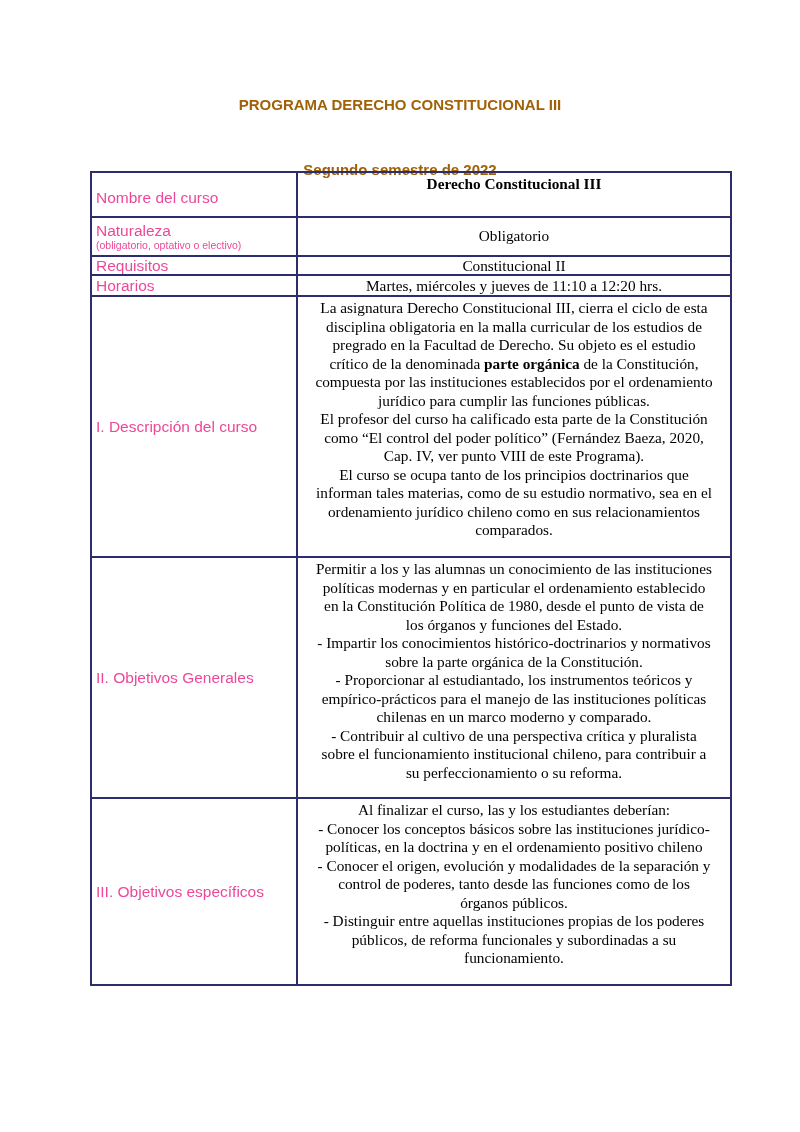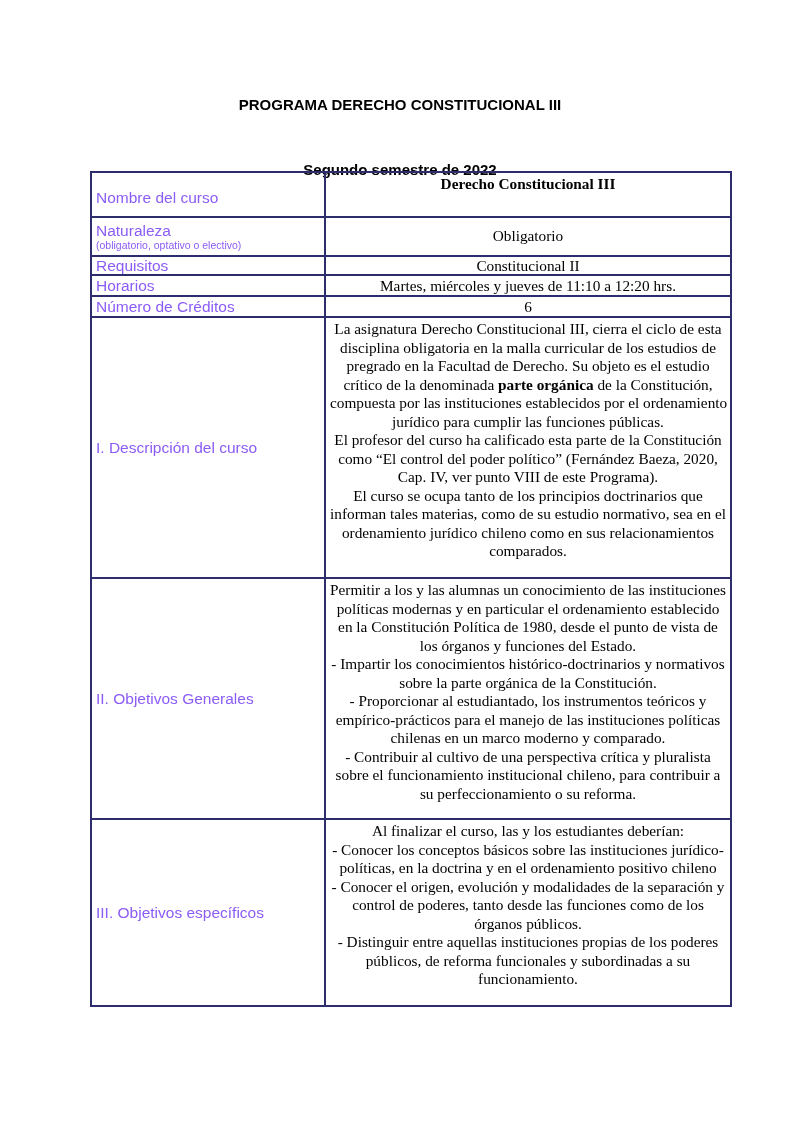--- a/index.html
+++ b/index.html
@@ -1,34 +1,34 @@
 <!DOCTYPE html>
 <html><head>
   <meta charset="utf-8">
   <style>
     html, body { margin: 0; padding: 0; background: #ffffff; }
     body { width: 800px; height: 1132px; position: relative; overflow: hidden; }
     .title {
       position: absolute; left: 0; width: 800px; text-align: center;
       font-family: "Liberation Sans", sans-serif; font-weight: bold;
-      font-size: 15px; color: #000000; line-height: 17px;
+      font-size: 15px; color: #a16207; line-height: 17px;
     }
     .title.l1 { top: 96px; }
     .title.l2 { top: 113px; margin-top: 48px; }
     table {
       position: absolute; left: 90px; top: 171px; width: 642px;
       border-collapse: collapse; table-layout: fixed;
     }
     td {
       border: 2px solid #2d2d6e; vertical-align: middle;
       padding: 0 4px; box-sizing: border-box;
     }
     td.lbl {
-      width: 234px; font-family: "Liberation Sans", sans-serif;
-      font-size: 15.5px; color: #8b5cf6; line-height: 17px;
+      width: 206px; font-family: "Liberation Sans", sans-serif;
+      font-size: 15.5px; color: #ec4899; line-height: 17px;
     }
     td.val {
       font-family: "Liberation Serif", serif; font-size: 15.3px;
       color: #000; line-height: 18.5px; text-align: center;
     }
     td.top { vertical-align: top; padding-top: 2px; }
     .sub { font-size: 10.5px; line-height: 12px; display: block; }
     .bold { font-weight: bold; }
     .line { display: block; white-space: nowrap; }
     tr.r1 { height: 45px; }
@@ -60,24 +60,20 @@
     </td>
     <td class="val">Obligatorio</td>
   </tr>
   <tr class="r3">
     <td class="lbl">Requisitos</td>
     <td class="val">Constitucional II</td>
   </tr>
   <tr class="r4">
     <td class="lbl">Horarios</td>
     <td class="val">Martes, miércoles y jueves de 11:10 a 12:20 hrs.</td>
-  </tr>
-  <tr class="r5">
-    <td class="lbl">Número de Créditos</td>
-    <td class="val">6</td>
   </tr>
   <tr class="r6">
     <td class="lbl">I. Descripción del curso</td>
     <td class="val top">
       <span class="line">La asignatura Derecho Constitucional III, cierra el ciclo de esta</span>
       <span class="line">disciplina obligatoria en la malla curricular de los estudios de</span>
       <span class="line">pregrado en la Facultad de Derecho. Su objeto es el estudio</span>
       <span class="line"><span>crítico de la denominada </span><span class="bold">parte orgánica</span><span> de la Constitución,</span></span>
       <span class="line">compuesta por las instituciones establecidos por el ordenamiento</span>
       <span class="line">jurídico para cumplir las funciones públicas.</span>

